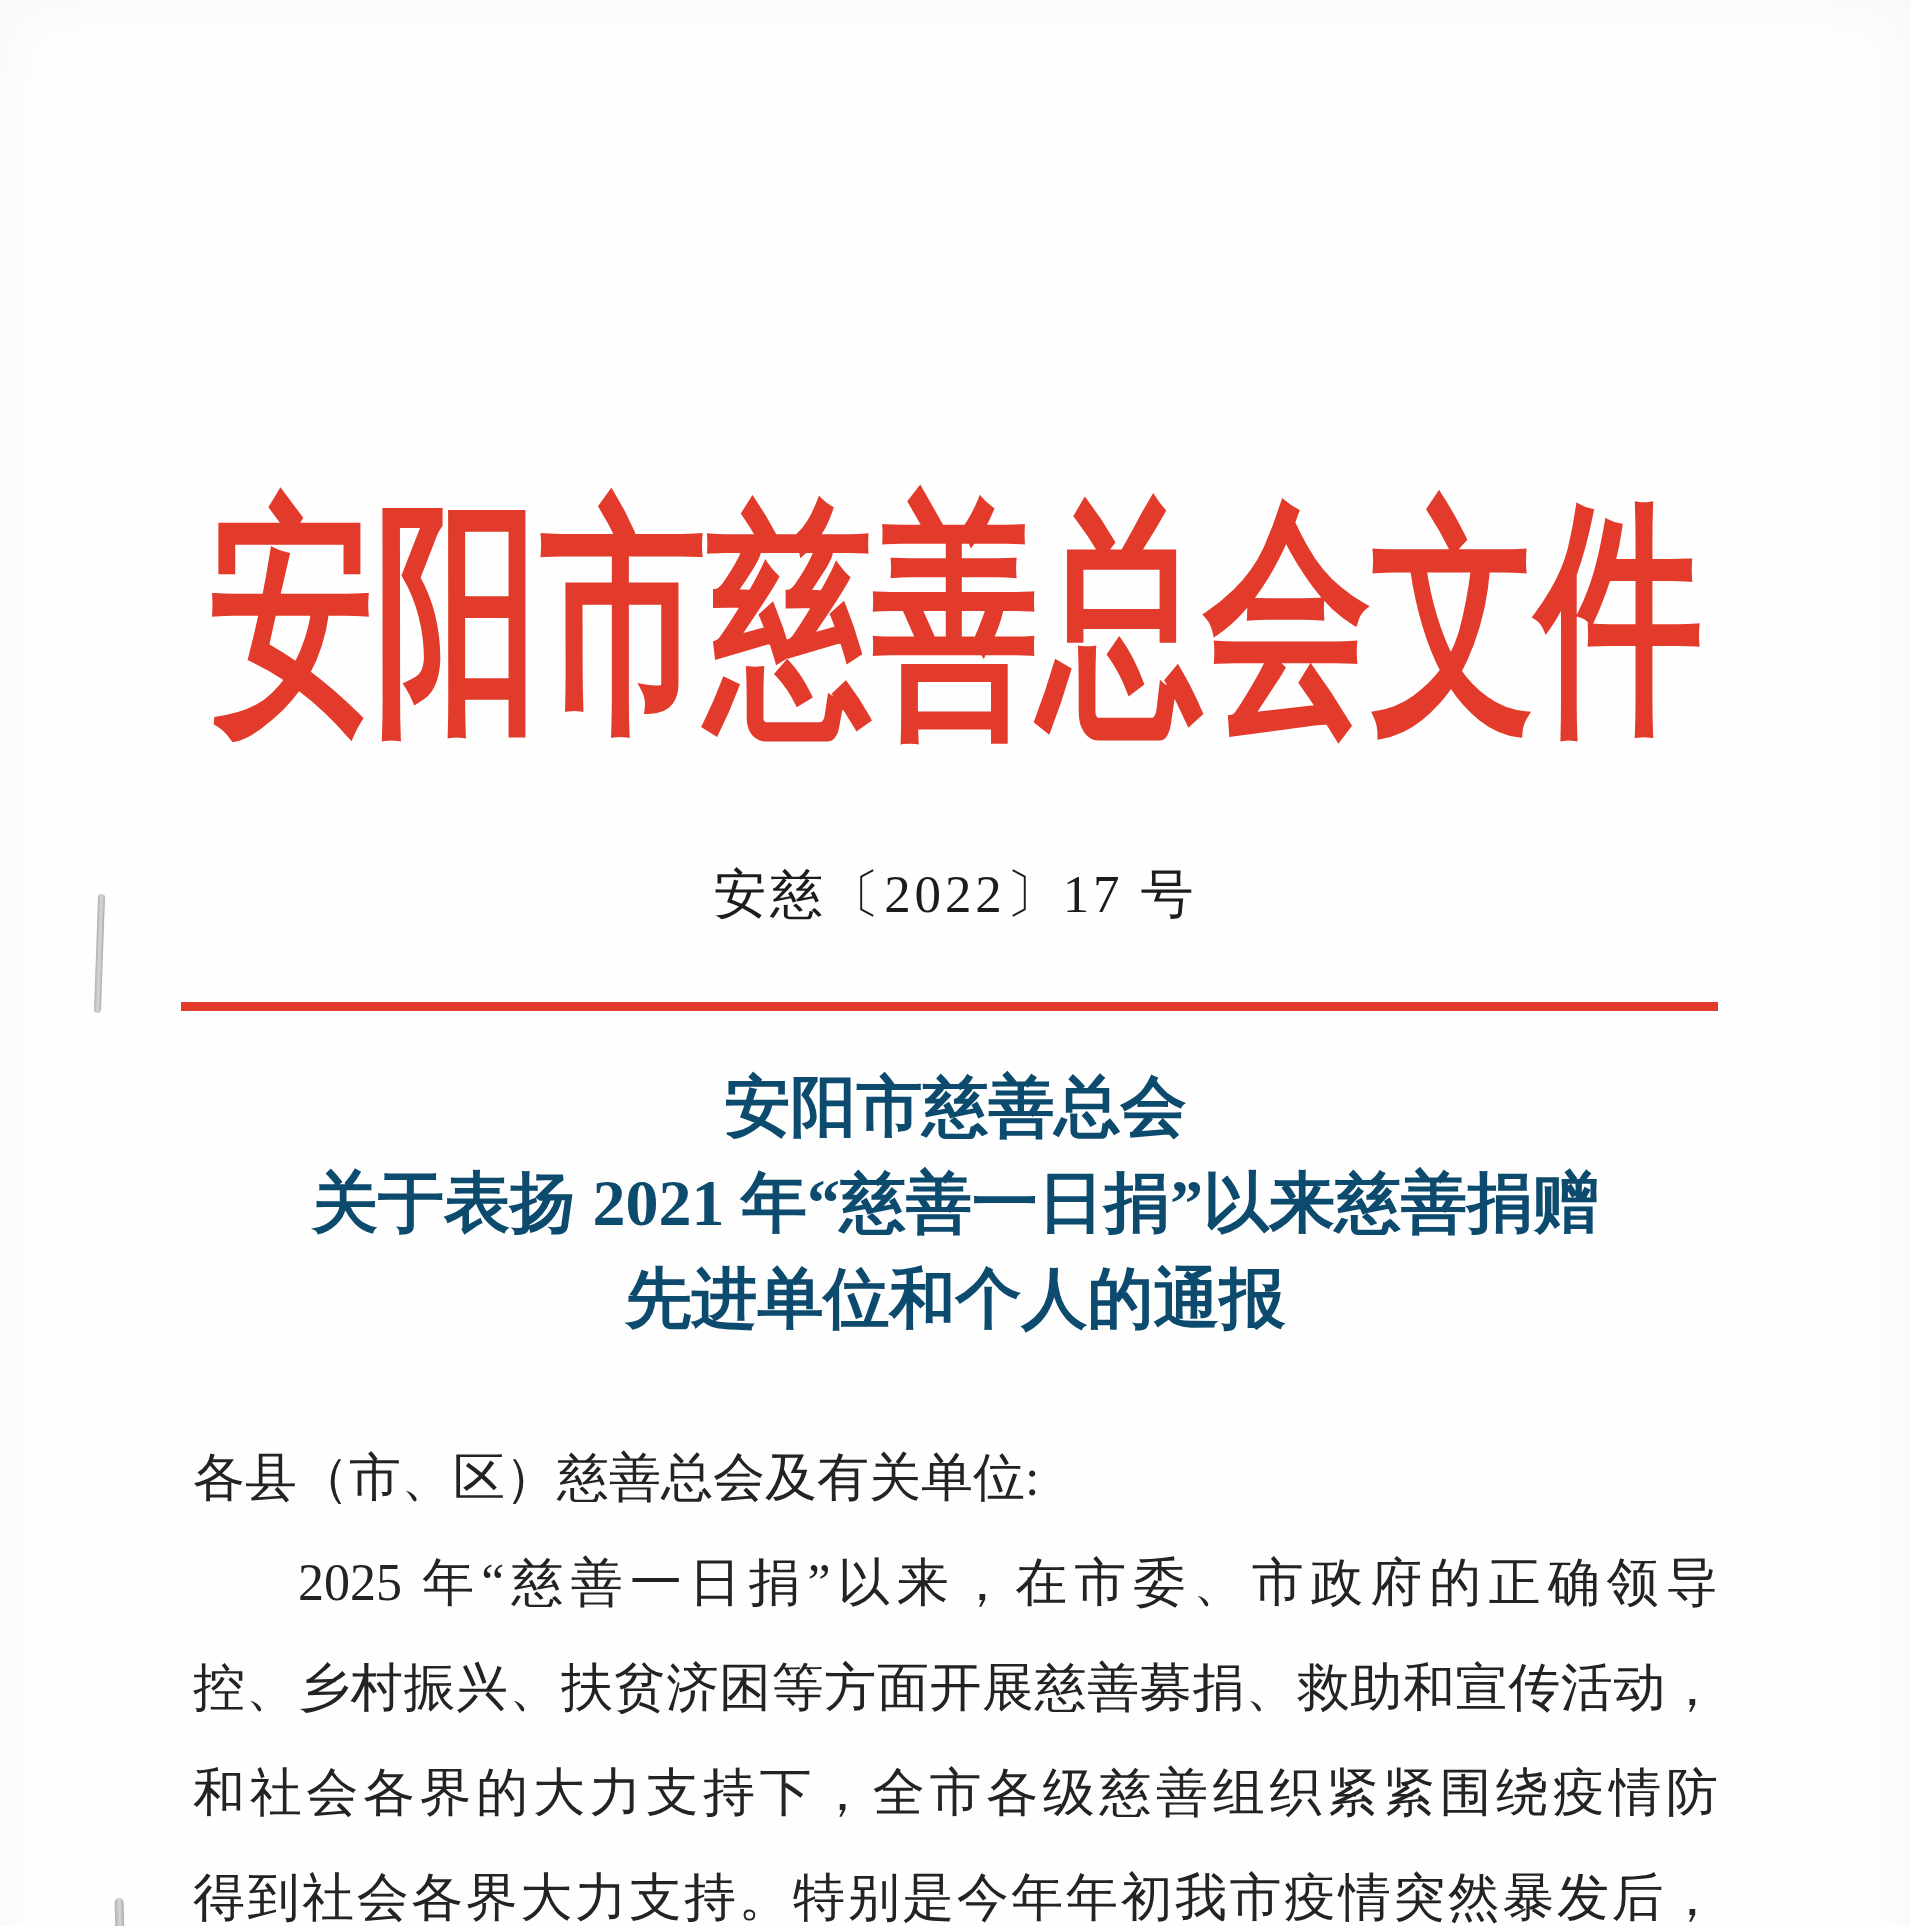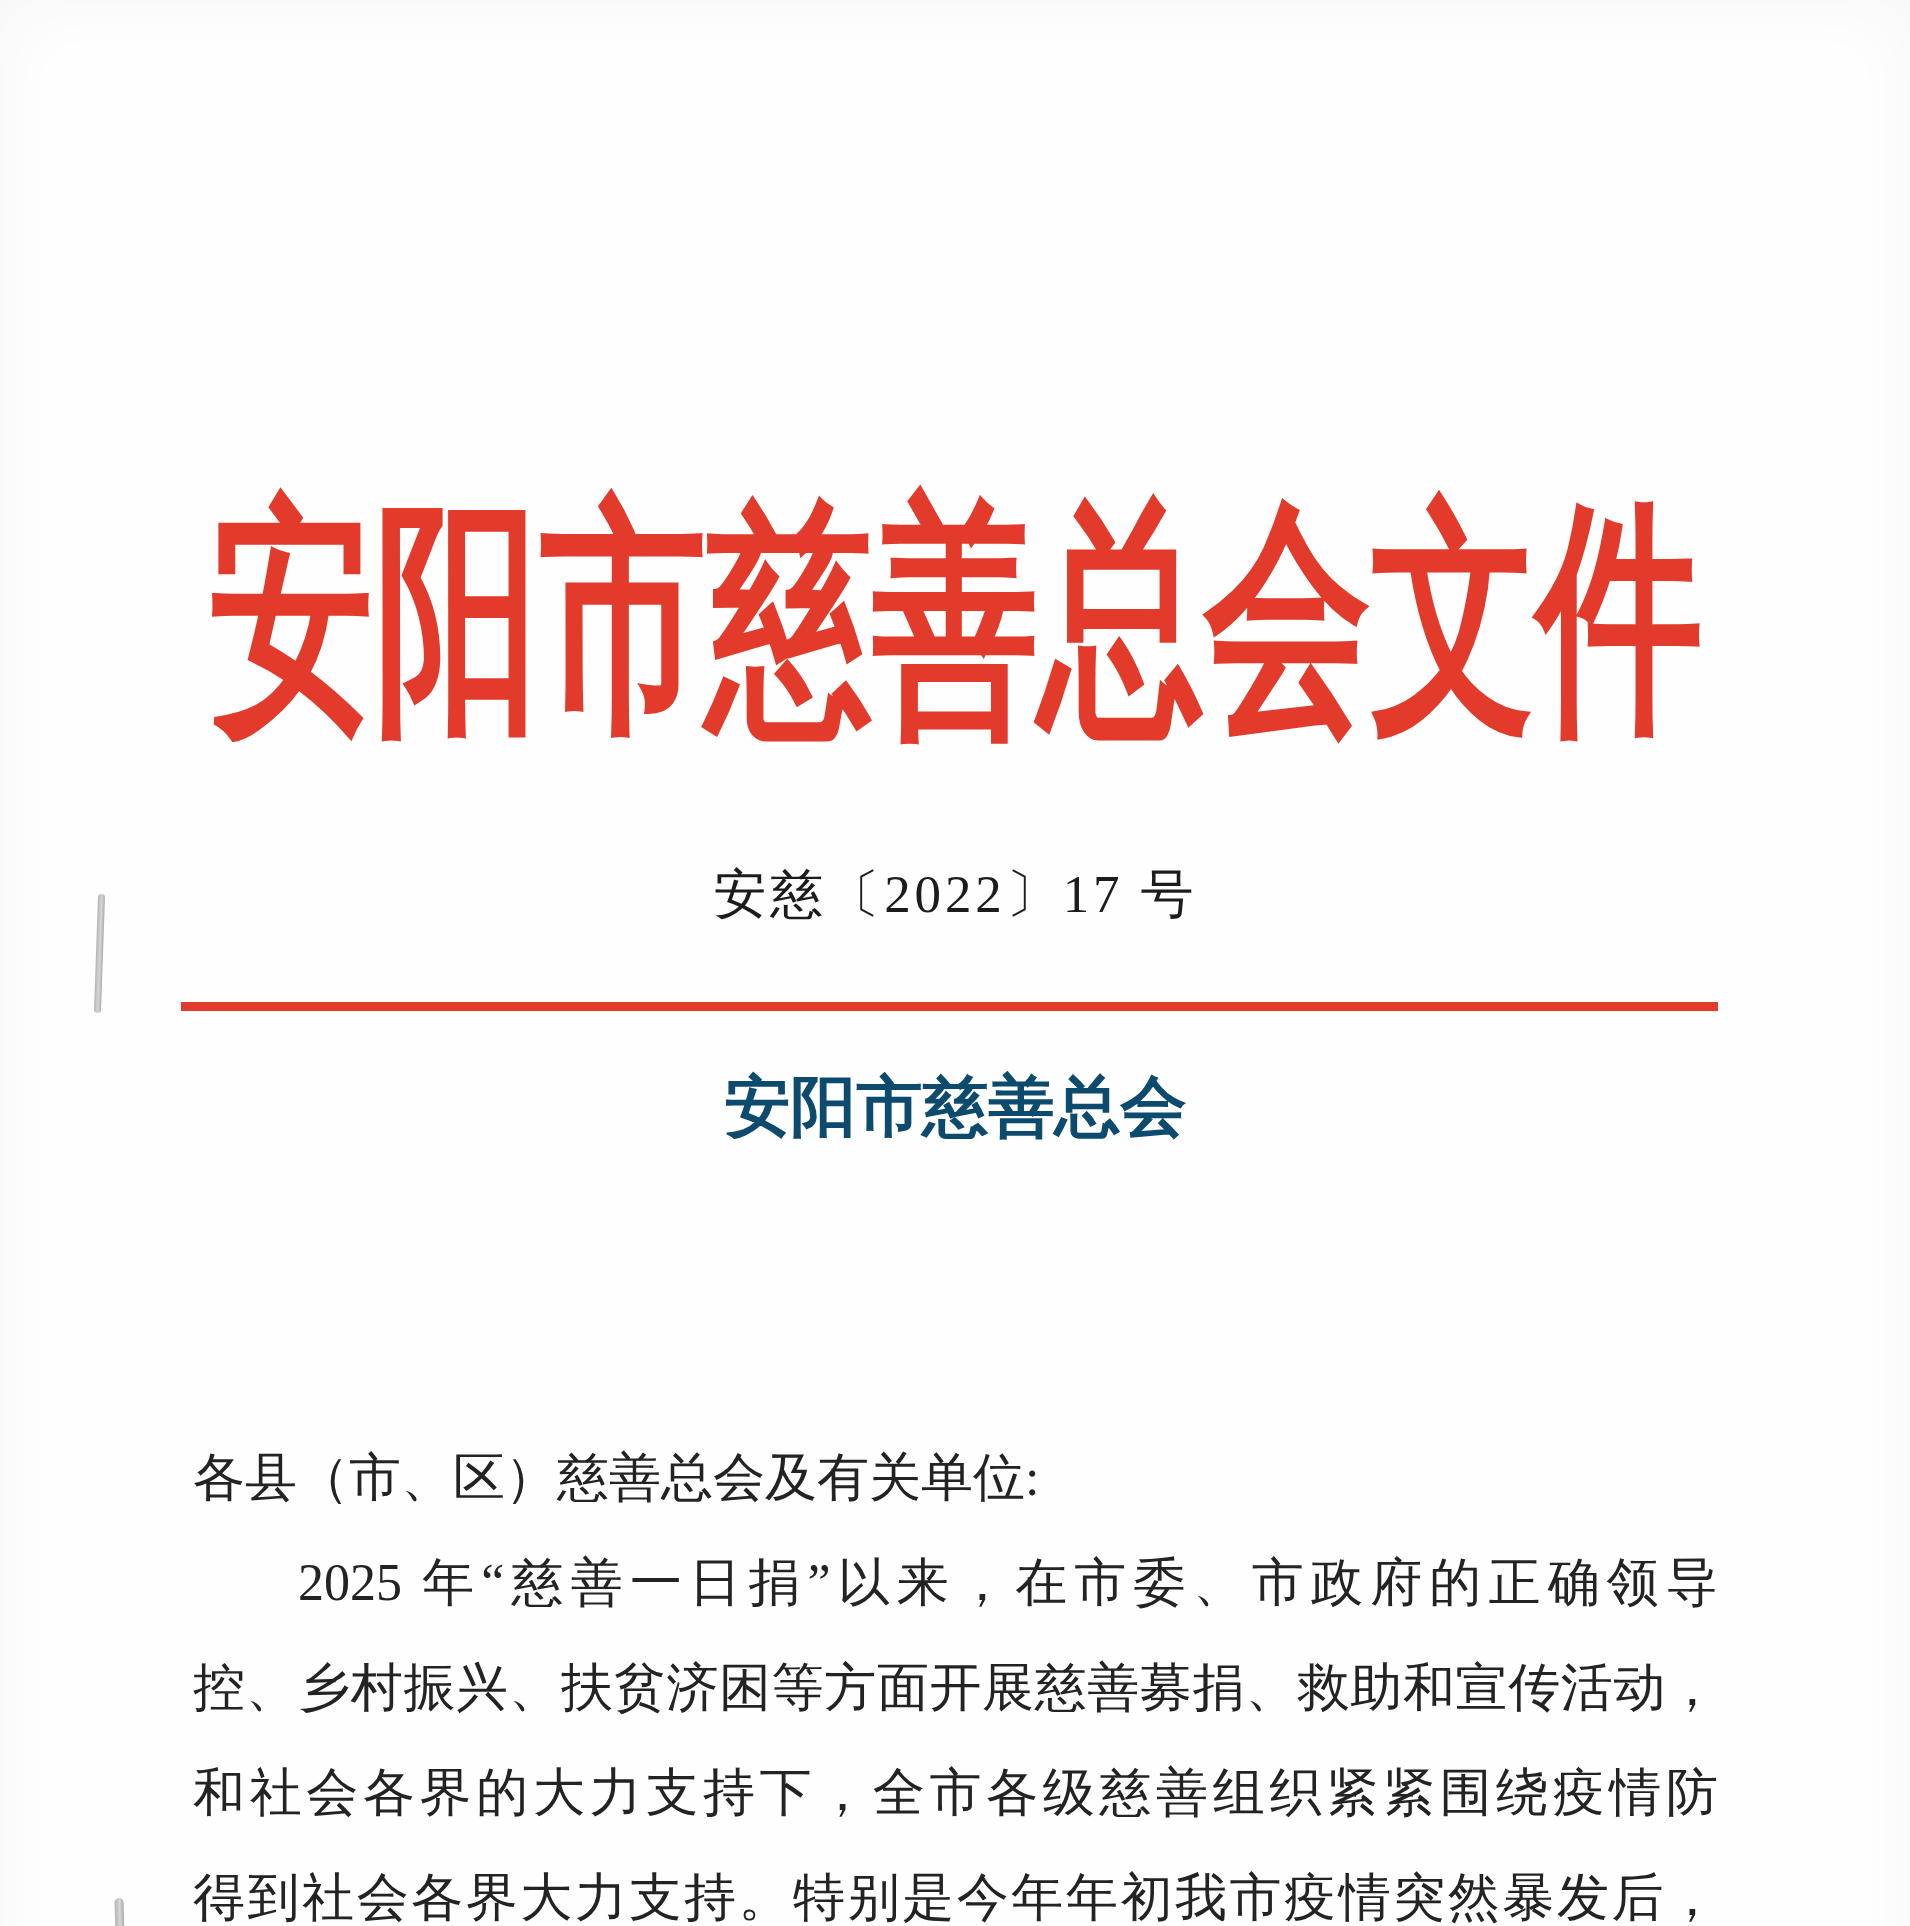--- a/index.html
+++ b/index.html
@@ -118,20 +118,22 @@
   <div class="artifact artifact-bottom"></div>
 
   <div class="org-title">安阳市慈善总会文件</div>
 
   <div class="doc-number">安慈〔2022〕17 号</div>
 
   <div class="red-line"></div>
 
   <div class="doc-title">
     <div>安阳市慈善总会</div>
+    <div>关于表扬 2021 年“慈善一日捐”以来慈善捐赠</div>
+    <div>先进单位和个人的通报</div>
   </div>
 
   <div class="body-text">
     <div class="body-line salutation">各县（市、区）慈善总会及有关单位:</div>
     <div class="body-line para first">2025 年“慈善一日捐”以来，在市委、市政府的正确领导</div>
     <div class="body-line para">控、乡村振兴、扶贫济困等方面开展慈善募捐、救助和宣传活动，</div>
     <div class="body-line para">和社会各界的大力支持下，全市各级慈善组织紧紧围绕疫情防</div>
     <div class="body-line para">得到社会各界大力支持。特别是今年年初我市疫情突然暴发后，</div>
 
   </div>

